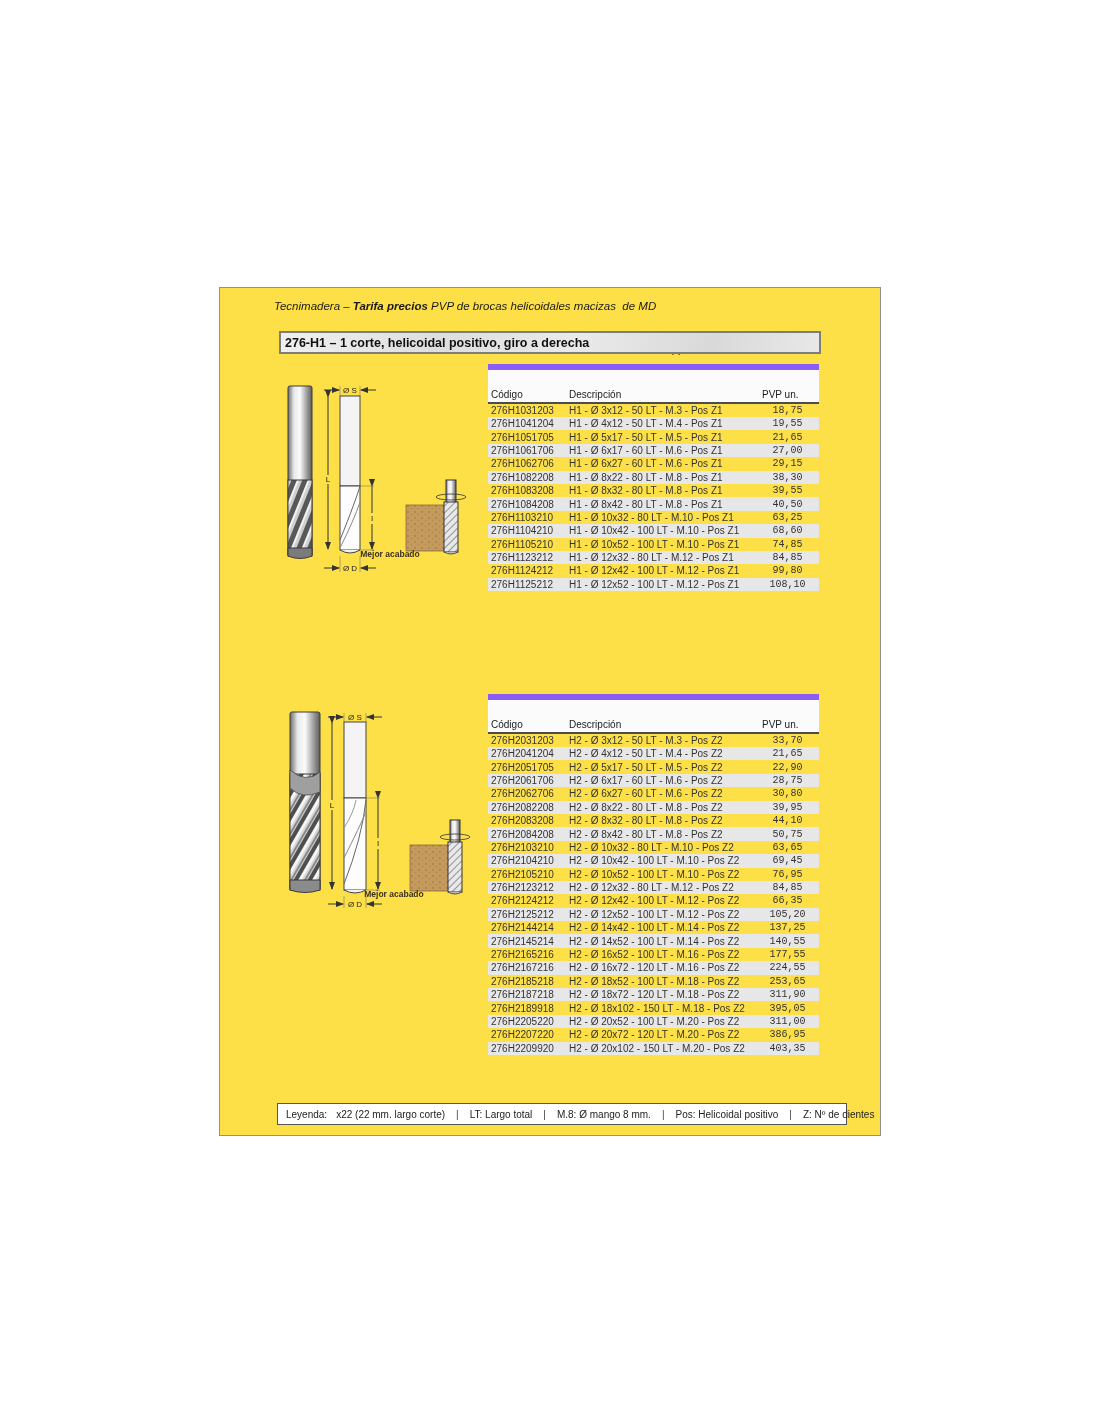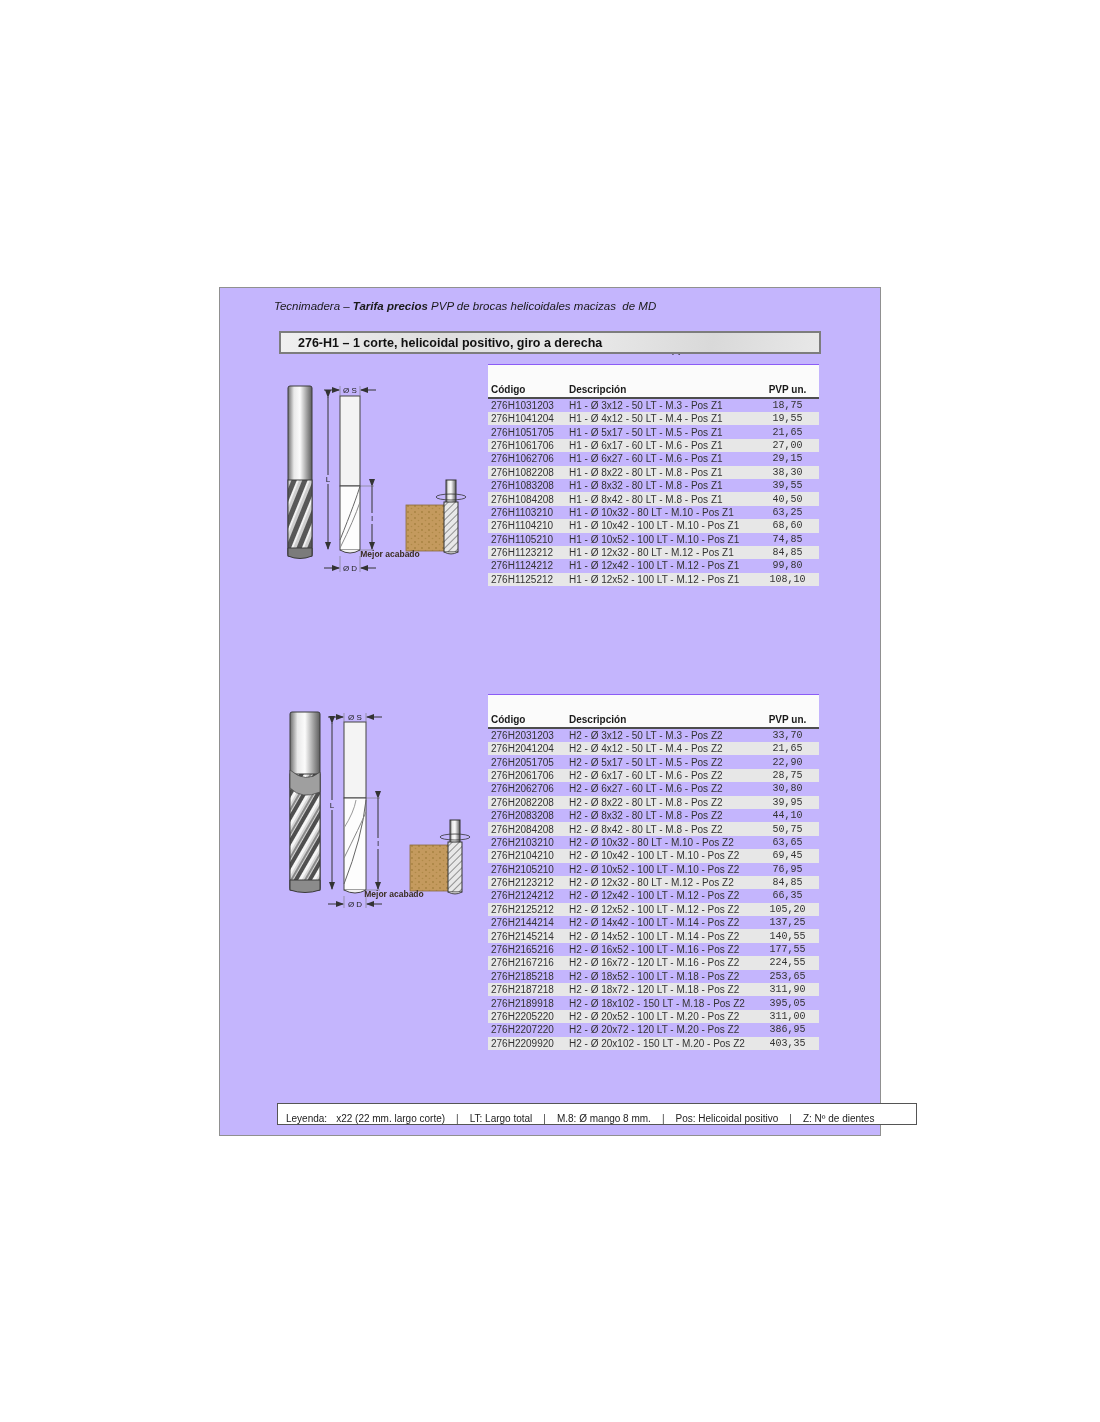--- a/index.html
+++ b/index.html
@@ -3,73 +3,73 @@
 <meta charset="utf-8">
 <style>
   * { margin:0; padding:0; box-sizing:border-box; }
   html,body { background:#ffffff; }
   body {
     width:1100px; height:1422px; position:relative;
     font-family:"Liberation Sans", sans-serif; color:#222;
   }
   .content-box {
     position:absolute; left:219px; top:287px; width:662px; height:849px;
-    border:1px solid #909090; background:#c4b5fd;
+    border:1px solid #909090; background:#fde047;
   }
   .doc-header-left {
     position:absolute; left:54px; top:12px; font-size:11.5px; font-style:italic; color:#1a1a1a;
     white-space:pre;
   }
   .doc-header-left b { font-weight:bold; }
   .doc-header-right {
     position:absolute; left:451px; top:12px; font-size:11.5px; font-style:italic; color:#1a1a1a;margin-top:43px;
   }
   .section-bar {
     position:absolute; left:59px; width:542px; height:23px;
     border:2px solid #7d7d7d;
     background:linear-gradient(100deg,#f0f0f0 0%,#dedede 30%,#eaeaea 55%,#d9d9d9 80%,#e8e8e8 100%);
     font-size:12.5px; font-weight:bold; color:#111;
-    line-height:20px; padding-left:17px;
+    line-height:20px; padding-left:4px;
   }
   .bar1 { top:43px; }
   .bar2 { top:371px; }
 
   .price-table {
     position:absolute; left:268px; width:331px;
     border-collapse:collapse; font-size:10px; table-layout:fixed;
   }
   .t1 { top:76px; }
   .t2 { top:406px; }
   .price-table col.c-code { width:78px; }
   .price-table col.c-desc { width:193px; }
   .price-table col.c-pvp  { width:60px; }
   .price-table th {
-    text-align:left; font-weight:bold; color:#1a1a1a;
-    border-top:1px solid #8b5cf6; border-bottom:2px solid #4d4d4d;
+    text-align:left; font-weight:normal; color:#1a1a1a;
+    border-top:6px solid #8b5cf6; border-bottom:2px solid #4d4d4d;
     padding:19px 2px 2px 3px; background:#fbfbfb;
   }
-  .price-table th.num { text-align:center; padding-right:6px; }
+  .price-table th.num { text-align:left; padding-right:6px; }
   .price-table td {
     padding:1px 2px 1px 3px; color:#333; white-space:nowrap; overflow:hidden;
     height:13.4px; line-height:11px;
   }
   .price-table td.num { text-align:center; padding-right:6px;font-family:Liberation Mono, monospace; }
   .price-table tbody tr:nth-child(even) { background:#e7e7e7; }
 
   .diagram { position:absolute; width:200px; height:210px; }
   .d1 { left:58px; top:92px; }
   .d2 { left:62px; top:420px; }
   .diagram svg { width:100%; height:100%; display:block; }
   .dim-text { font-size:8px; fill:#222; font-family:"Liberation Sans",sans-serif; }
   .caption-text { font-size:8.5px; font-weight:bold; fill:#3b2e22; font-family:"Liberation Sans",sans-serif; }
 
   .legend-box {
-    position:absolute; left:57px; top:815px; width:640px; height:22px;
+    position:absolute; left:57px; top:815px; width:570px; height:22px;
     border:1px solid #555; background:#fff;
-    display:flex; align-items:flex-end; font-size:10px; color:#222;
+    display:flex; align-items:center; font-size:10px; color:#222;
     padding-left:8px; gap:9px; white-space:nowrap;
   }
   .legend-box .sep { color:#444; padding:0 2px; }
 </style>
 </head>
 <body>
 
 <div class="content-box">
 
   <div class="doc-header-left"><span>Tecnimadera – </span><b>Tarifa precios</b><span> PVP de brocas helicoidales macizas  de MD</span></div>

